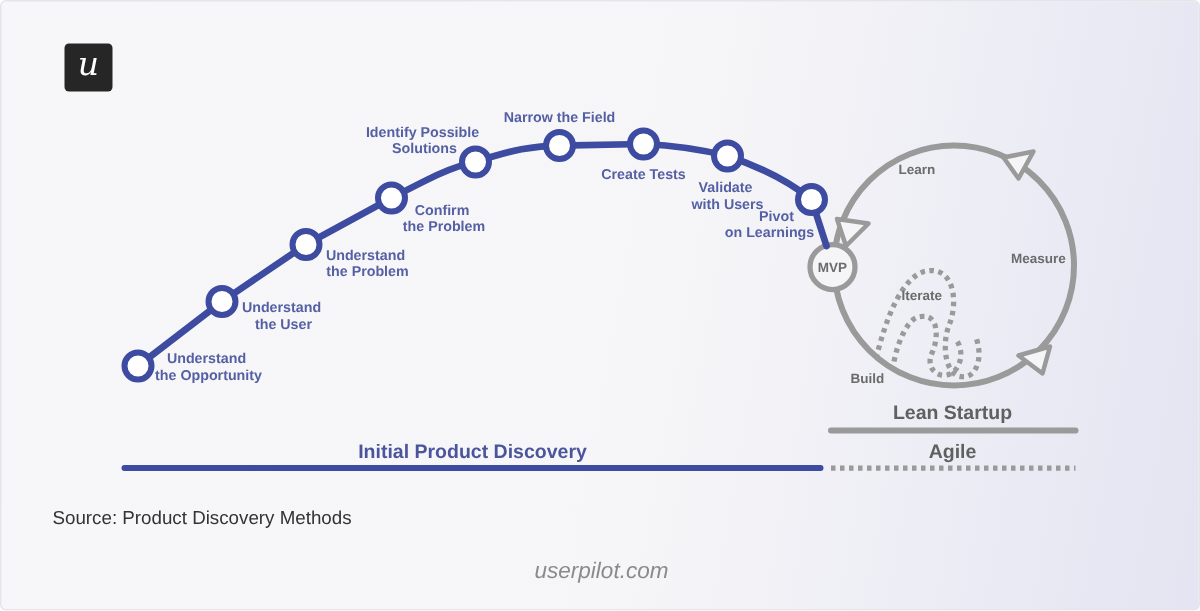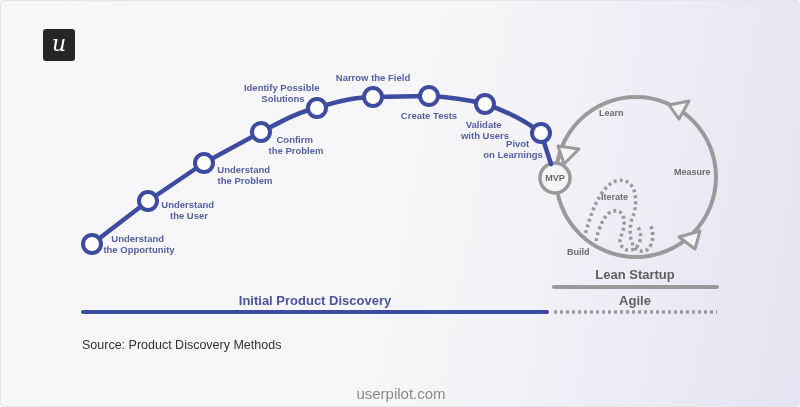--- a/index.html
+++ b/index.html
@@ -18,25 +18,25 @@
     background:#262626; border-radius:3px;
     color:#fff; font-family:"DejaVu Serif", serif; font-style:italic;
     font-size:22px; line-height:30px; text-align:center;
   }
   svg.diagram { position:absolute; left:0; top:0; }
   .lbl { font-family:"Liberation Sans", sans-serif; font-weight:bold; font-size:9.5px; fill:#5560a4; }
   .glbl { font-family:"Liberation Sans", sans-serif; font-weight:bold; font-size:9px; fill:#6b6b6b; }
   .phase-blue { font-family:"Liberation Sans", sans-serif; font-size:13px; fill:#4a559c; font-weight:bold; }
   .phase-gray { font-family:"Liberation Sans", sans-serif; font-size:13px; fill:#606060; font-weight:bold; }
   .source {
-    position:absolute; left:34px; top:337px; font-size:12.5px; color:#333;margin-left:47px;
+    position:absolute; left:34px; top:337px; font-size:12.5px; color:#333;
   }
   .footer {
-    position:absolute; left:0; width:800px; top:384px; text-align:center;
-    font-size:15px; color:#8a8a8a;
+    position:absolute; left:0; width:800px; top:371px; text-align:center;
+    font-size:15px; color:#8a8a8a;font-style:italic;
   }
 </style>
 </head>
 <body>
 
 <div class="frame">
   <div class="logo">u</div>
 
   <svg class="diagram" width="800" height="407" viewBox="0 0 800 407">
 

